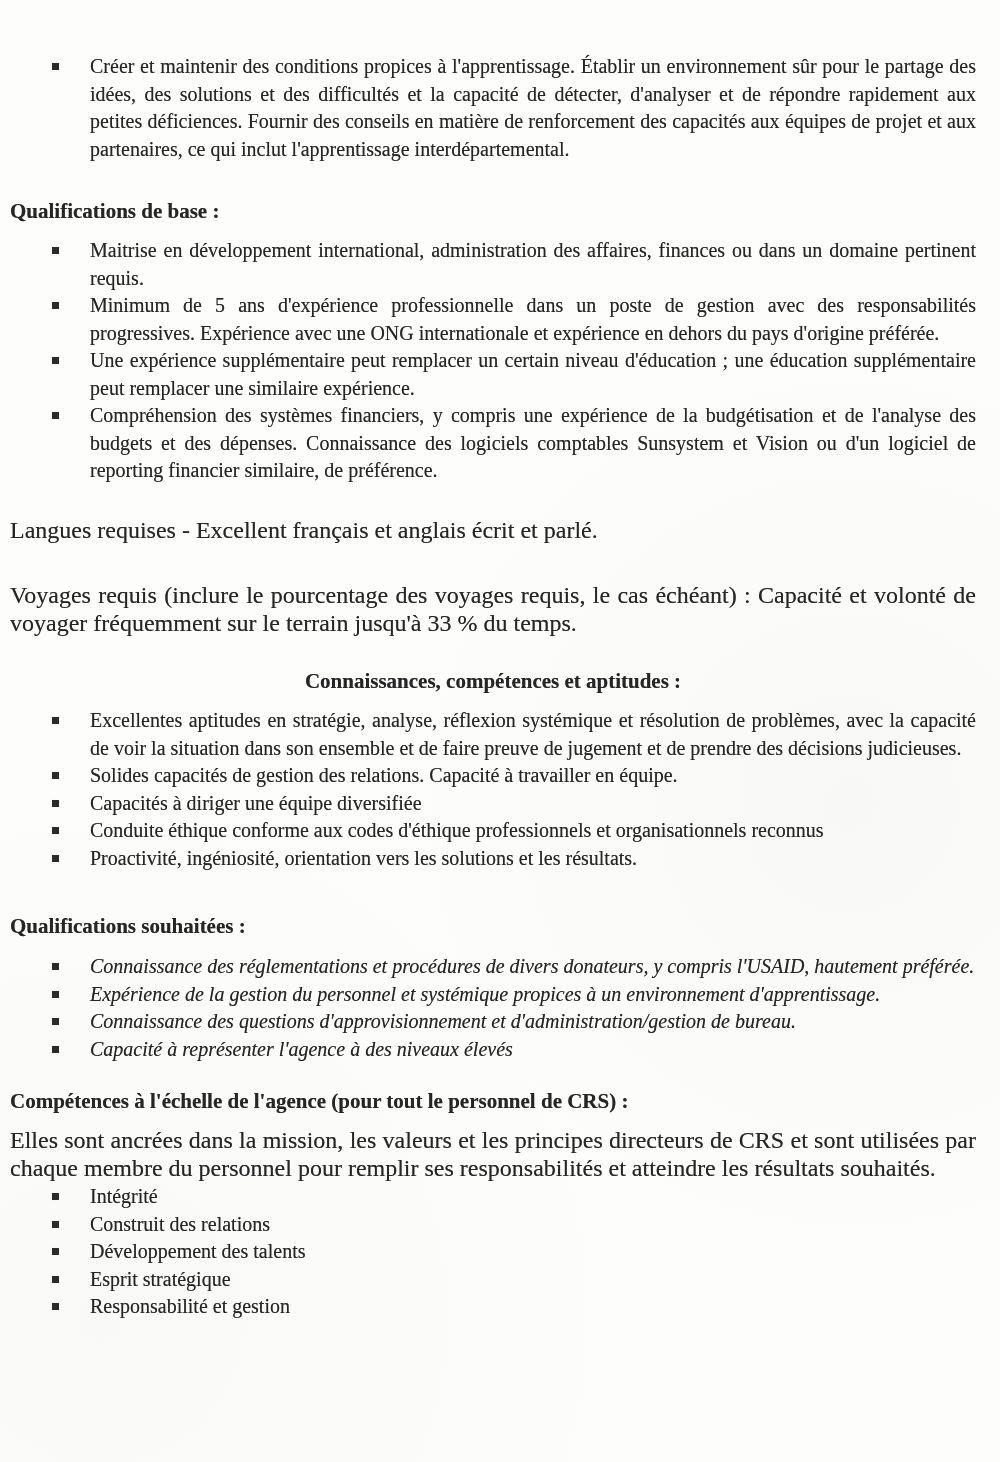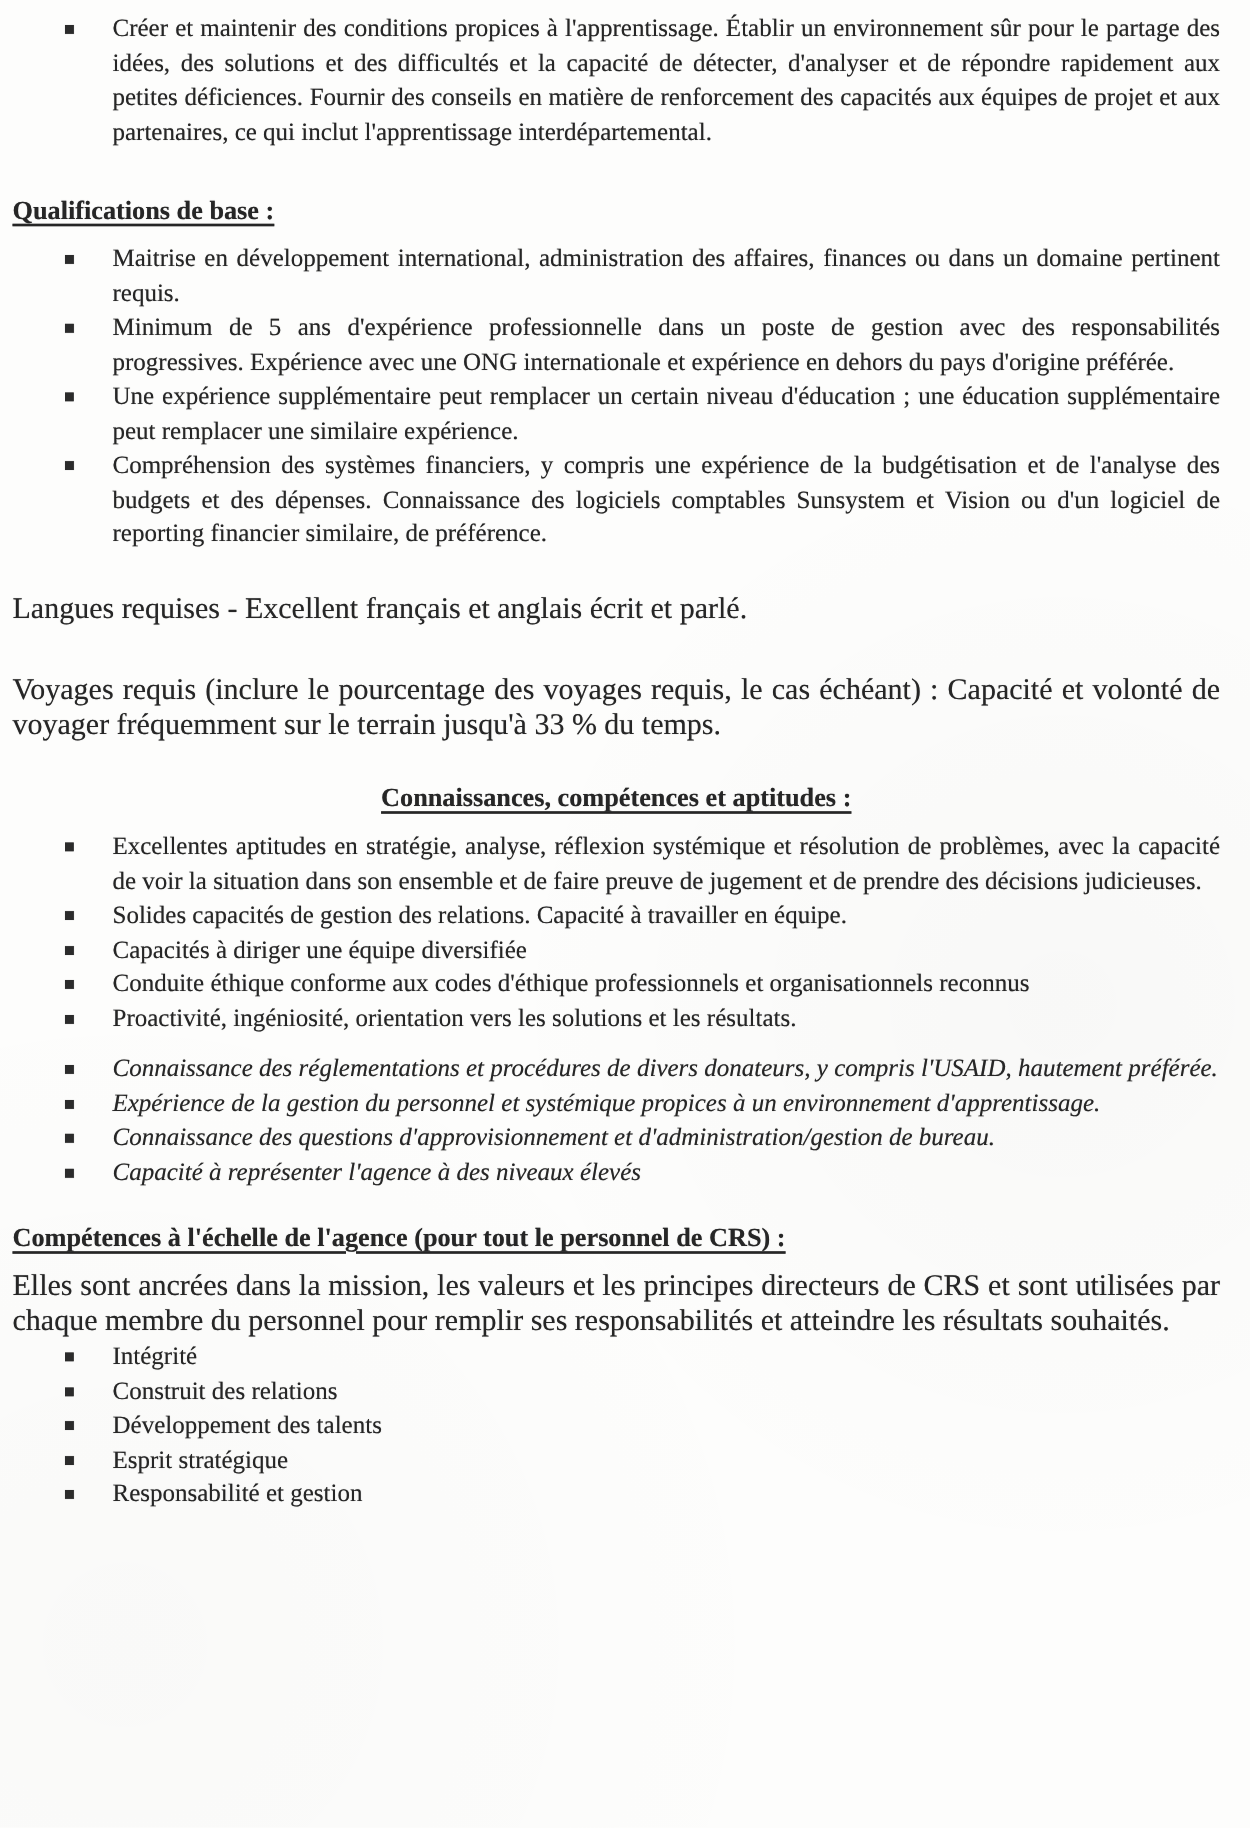--- a/index.html
+++ b/index.html
@@ -13,35 +13,35 @@
     background:
       radial-gradient(circle at 85% 55%, rgba(0,0,0,0.02), transparent 40%),
       radial-gradient(circle at 10% 90%, rgba(0,0,0,0.015), transparent 35%),
       #fdfdfc;
     font-family: "Liberation Serif", "DejaVu Serif", serif;
     color: #262626;
   }
   .page {
     padding: 10px 24px 0 10px;
     text-shadow: 0 0 0.6px rgba(40,40,40,0.55);
+    margin-top: 43px;
   }
   .para {
     font-size: 24px;
     line-height: 27.5px;
     text-align: justify;
     margin: 0;
   }
   .heading {
     font-size: 21px;
     font-weight: bold;
     line-height: 28px;
     margin: 0;
   }
   .heading .u {
-    text-decoration: underline;
     text-decoration-thickness: 2px;
     text-underline-offset: 4px;
   }
   .bullet-list {
     margin: 0;
     padding: 0;
     list-style: none;
   }
   .bullet-item {
     display: flex;
@@ -131,20 +131,23 @@
     <li class="bullet-item">
       <span class="bullet-marker"></span>
       <span class="bullet-text">Conduite éthique conforme aux codes d'éthique professionnels et organisationnels reconnus</span>
     </li>
     <li class="bullet-item">
       <span class="bullet-marker"></span>
       <span class="bullet-text">Proactivité, ingéniosité, orientation vers les solutions et les résultats.</span>
     </li>
   </ul>
 
+  <h2 class="heading mt-h3">
+    <span class="u">Qualifications souhaitées :</span>
+  </h2>
   <ul class="bullet-list mt-l3">
     <li class="bullet-item">
       <span class="bullet-marker"></span>
       <span class="bullet-text">Connaissance des réglementations et procédures de divers donateurs, y compris l'USAID, hautement préférée.</span>
     </li>
     <li class="bullet-item">
       <span class="bullet-marker"></span>
       <span class="bullet-text">Expérience de la gestion du personnel et systémique propices à un environnement d'apprentissage.</span>
     </li>
     <li class="bullet-item">

